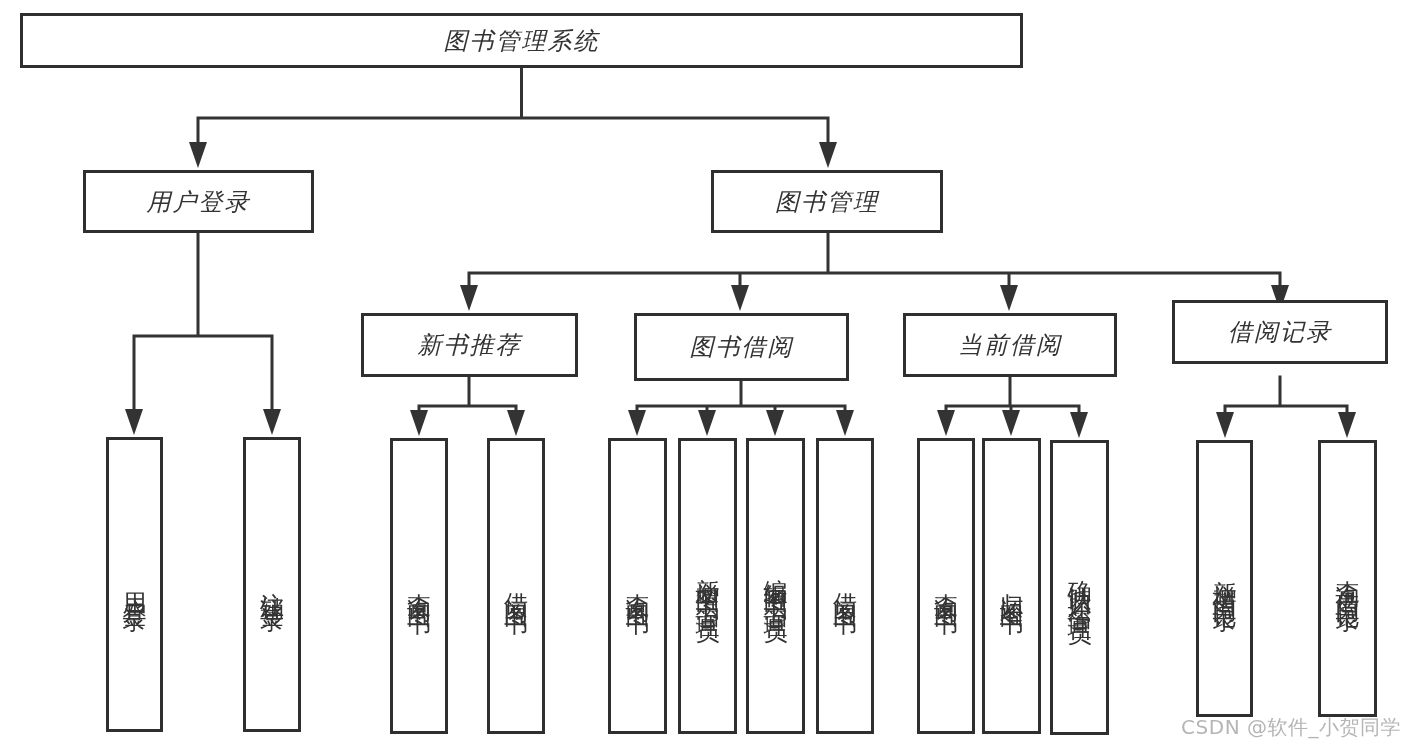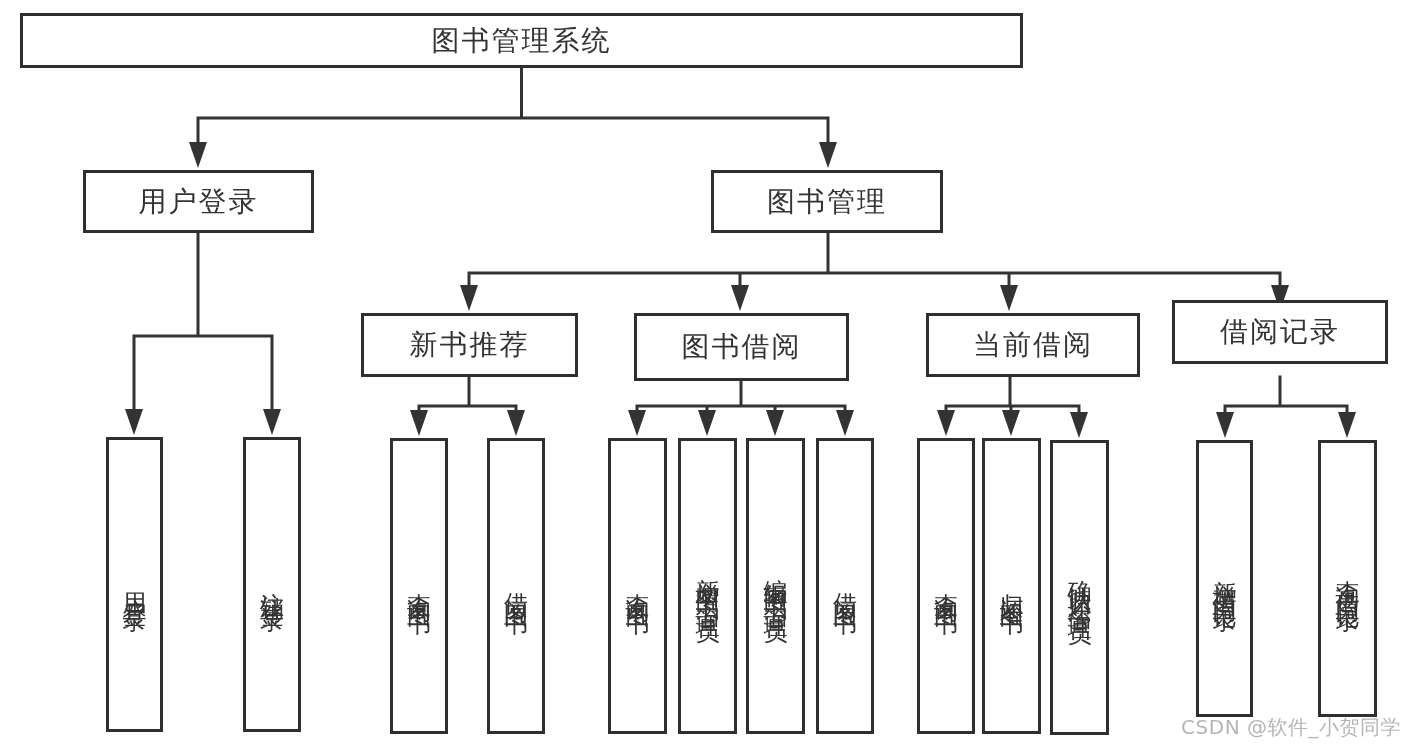--- a/index.html
+++ b/index.html
@@ -24,21 +24,21 @@
   .node{
     position:absolute;
     box-sizing:border-box;
     border:3px solid var(--box-border);
     background:#ffffff;
     display:flex;
     align-items:center;
     justify-content:center;
     z-index:2;
   }
-  .hbox{font-size:28px;letter-spacing:2px;white-space:nowrap;}
+  .hbox{font-size:24px;letter-spacing:2px;white-space:nowrap;font-style:italic;}
   .vbox{
     writing-mode:vertical-rl;
     font-size:24px;
     letter-spacing:6px;
     line-height:1;
   }
   .watermark{
     position:absolute;
     right:4px;
     top:714px;
@@ -90,21 +90,21 @@
     <polygon points="1338,412 1356,412 1347,438"></polygon>
   </svg>
 
   <div class="node hbox" style="left:20px;top:13px;width:1003px;height:55px;">图书管理系统</div>
 
   <div class="node hbox" style="left:83px;top:170px;width:231px;height:63px;">用户登录</div>
   <div class="node hbox" style="left:361px;top:313px;width:217px;height:64px;">新书推荐</div>
 
   <div class="node hbox" style="left:711px;top:170px;width:232px;height:63px;">图书管理</div>
   <div class="node hbox" style="left:634px;top:313px;width:215px;height:68px;">图书借阅</div>
-  <div class="node hbox" style="left:903px;top:313px;width:214px;height:64px;margin-left:23px;">当前借阅</div>
+  <div class="node hbox" style="left:903px;top:313px;width:214px;height:64px;">当前借阅</div>
   <div class="node hbox" style="left:1172px;top:300px;width:216px;height:64px;">借阅记录</div>
 
   <div class="node vbox" style="left:106px;top:437px;width:57px;height:295px;">用户登录</div>
   <div class="node vbox" style="left:243px;top:437px;width:58px;height:295px;">注销登录</div>
 
   <div class="node vbox" style="left:390px;top:438px;width:58px;height:296px;">查询图书</div>
   <div class="node vbox" style="left:487px;top:438px;width:58px;height:296px;">借阅图书</div>
 
   <div class="node vbox" style="left:608px;top:438px;width:59px;height:296px;">查询图书</div>
   <div class="node vbox" style="left:678px;top:438px;width:59px;height:296px;">新增图书（管理员）</div>

